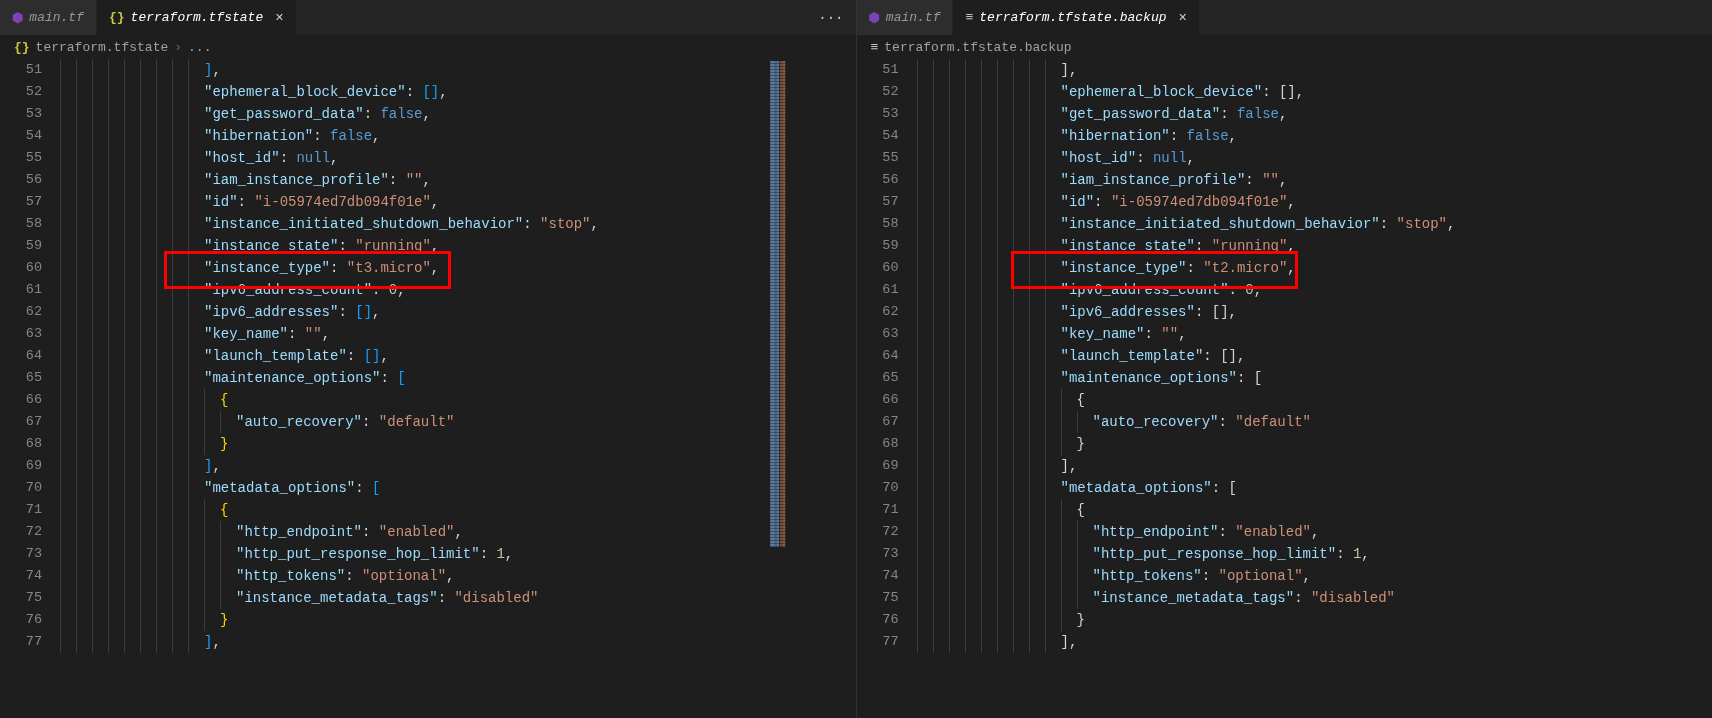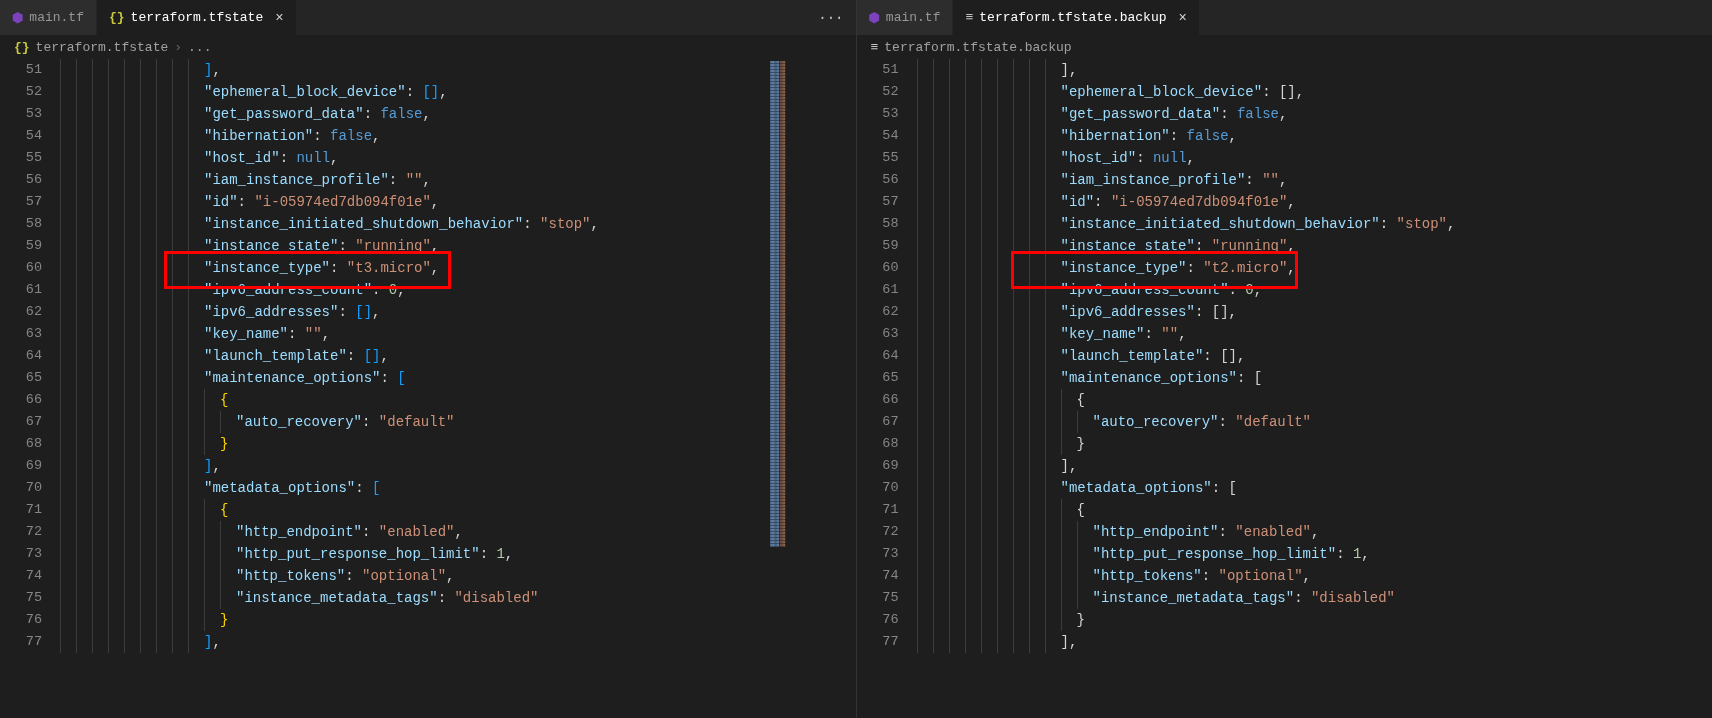--- a/index.html
+++ b/index.html
@@ -39,21 +39,21 @@
   background: #2d2d2d;
   border-right: 1px solid #252526;
   font-size: 13px;
   color: #969696;
   cursor: pointer;
 }
 .tab.active {
   background: #1e1e1e;
   color: #ffffff;
 }
-.tab .filename { }
+.tab .filename { font-style: italic; }
 .tab.active .filename { color: #fff; }
 .tab .close { margin-left: 6px; font-size: 14px; color: #969696; }
 .tab.active .close { color: #d4d4d4; }
 .tab-icon-tf { color: #7b42bc; font-weight: bold; }
 .tab-icon-json { color: #cbcb41; font-weight: bold; }
 .tab-icon-generic { color: #c5c5c5; }
 .overflow-dots {
   margin-left: auto;
   padding: 0 12px;
   display: flex;

